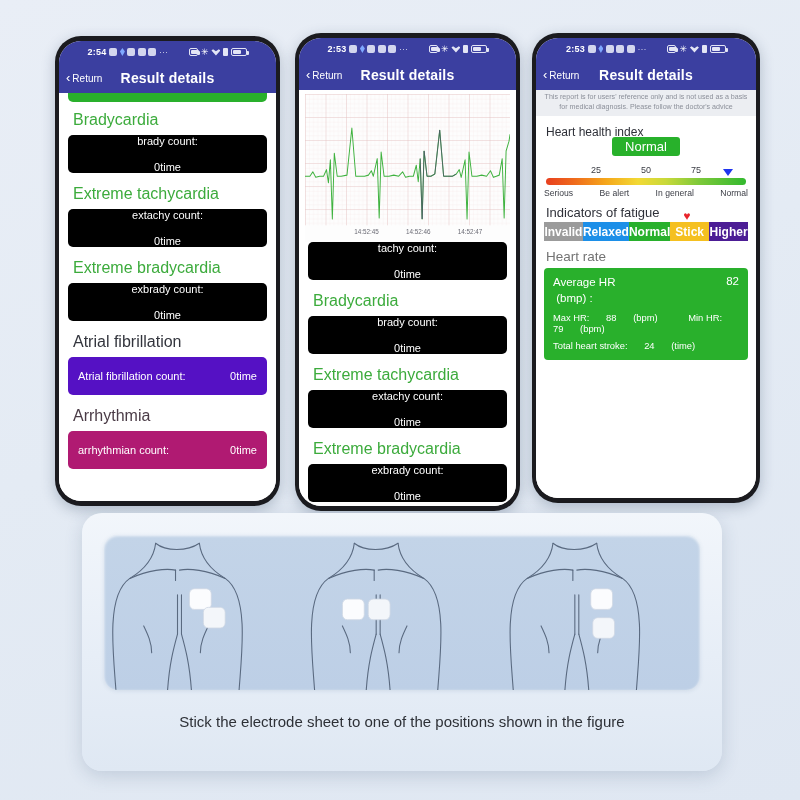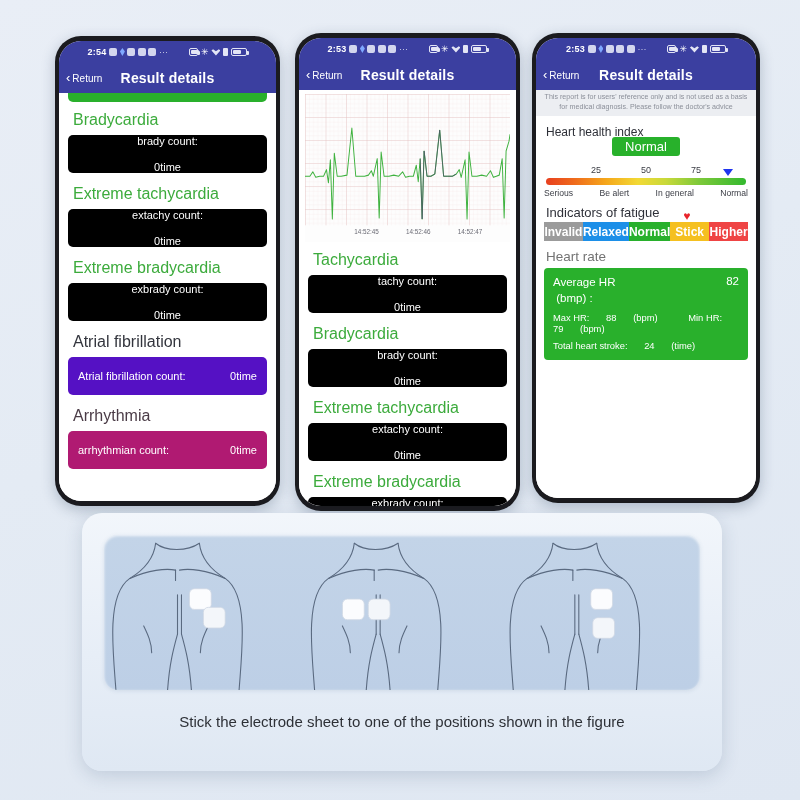--- a/index.html
+++ b/index.html
@@ -318,21 +318,20 @@
           <path d="M236,118 L240,228 L244,104 L250,150 L258,150 L266,146 L276,66 L284,150 L292,150 L302,150 L310,146" fill="none" stroke="#4a5566" stroke-width="1.8" stroke-linejoin="round" opacity=".85"></path>
           <rect x="0" y="240" width="420" height="30" fill="#fdfdfd"></rect>
           <g font-family="Liberation Sans, sans-serif" font-size="13" fill="#6b6b75" text-anchor="middle">
             <text x="126" y="256">14:52:45</text>
             <text x="232" y="256">14:52:46</text>
             <text x="338" y="256">14:52:47</text>
           </g>
         </svg>
       </div>
 
-      <div class="sec-title green">Tachycardia</div>
       <div class="count-bar cb-green">
         <span>tachy count:</span>
         <span class="val">0time</span>
       </div>
 
       <div class="sec-title green">Bradycardia</div>
       <div class="count-bar cb-green">
         <span>brady count:</span>
         <span class="val">0time</span>
       </div>
@@ -407,21 +406,21 @@
       </div>
 
       <div class="fatigue-title">Indicators of fatigue</div>
       <div class="fatigue-row">
         <div class="heart-marker" id="fatigueMarker" style="left: 70%;">♥</div>
         <div class="fatigue-bar">
           <div style="background:#9b9b9b">Invalid</div>
           <div style="background:#1c8fe8">Relaxed</div>
           <div style="background:#28b02c">Normal</div>
           <div style="background:#f5c020">Stick</div>
-          <div style="background:#ef4444">Higher</div>
+          <div style="background:#4c1d95">Higher</div>
         </div>
       </div>
 
       <div class="hr-title">Heart rate</div>
       <div class="hr-card">
         <div class="hr-top">
           <div class="hr-avg">
             <div>Average HR</div>
             <div>
               &nbsp;<span>(bmp)</span>&nbsp;:

